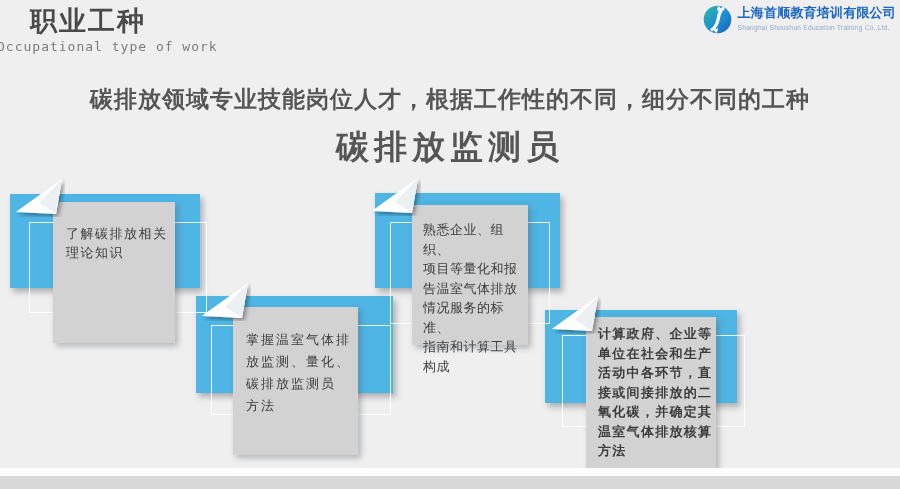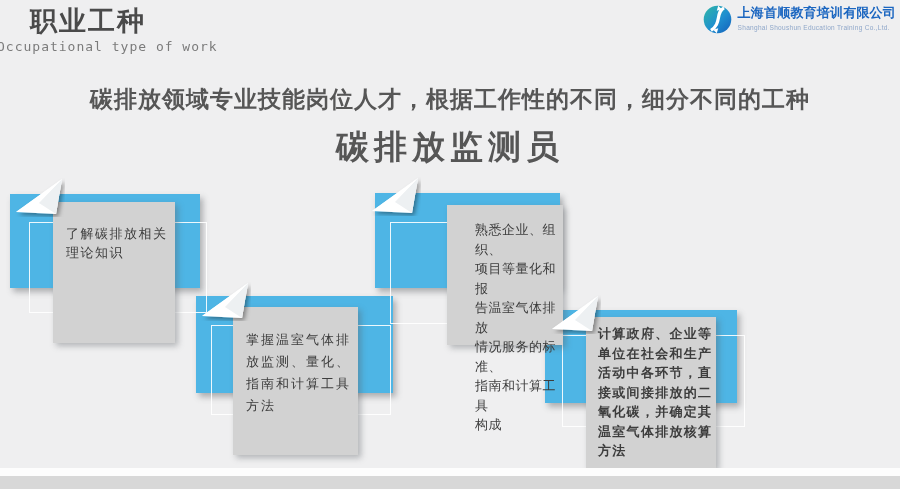--- a/index.html
+++ b/index.html
@@ -103,33 +103,33 @@
       <polygon points="47,2 24,26 41,37" fill="#edf0f2"></polygon>
       <polygon points="47,2 1,35 20,29" fill="#ffffff"></polygon>
     </svg>
   </div>
 
   <div class="card" style="left:196px;top:281px;width:200px;height:178px;">
     <div class="blue-panel" style="left:0;top:15px;width:197px;height:97px;"></div>
     <div class="outline-frame" style="left:15px;top:44px;width:178px;height:88px;"></div>
     <div class="text-box" style="left:37px;top:26px;width:125px;height:148px;padding:22px 2px 0 13px;letter-spacing:2px;line-height:22px;">掌握温室气体排
 放监测、量化、
-指南和计算工具
+碳排放监测员
 方法</div>
     <svg class="fold" style="left:5px;top:0;" width="50" height="40" viewBox="0 0 50 40">
       <polygon points="47,2 1,35 41,37" fill="#ffffff" filter="url(#foldShadow)"></polygon>
       <polygon points="47,2 24,26 41,37" fill="#edf0f2"></polygon>
       <polygon points="47,2 1,35 20,29" fill="#ffffff"></polygon>
     </svg>
   </div>
 
   <div class="card" style="left:371px;top:176px;width:195px;height:175px;">
     <div class="blue-panel" style="left:4px;top:17px;width:185px;height:95px;"></div>
     <div class="outline-frame" style="left:19px;top:46px;width:158px;height:100px;"></div>
-    <div class="text-box" style="left:41px;top:29px;width:116px;height:140px;padding:15px 0 0 28px;letter-spacing:0.5px;line-height:19.5px;margin-left:35px;">熟悉企业、组织、
+    <div class="text-box" style="left:41px;top:29px;width:116px;height:140px;padding:15px 0 0 11px;letter-spacing:0.5px;line-height:19.5px;">熟悉企业、组织、
 项目等量化和报
 告温室气体排放
 情况服务的标准、
 指南和计算工具
 构成</div>
     <svg class="fold" style="left:0;top:0;" width="50" height="40" viewBox="0 0 50 40">
       <polygon points="47,2 1,35 41,37" fill="#ffffff" filter="url(#foldShadow)"></polygon>
       <polygon points="47,2 24,26 41,37" fill="#edf0f2"></polygon>
       <polygon points="47,2 1,35 20,29" fill="#ffffff"></polygon>
     </svg>

